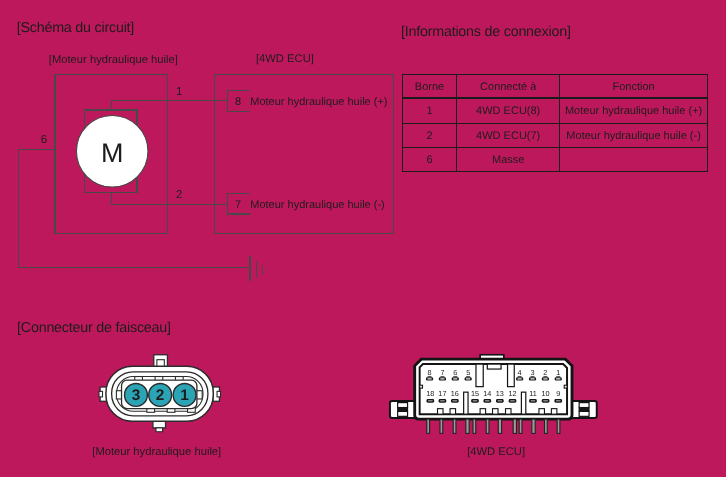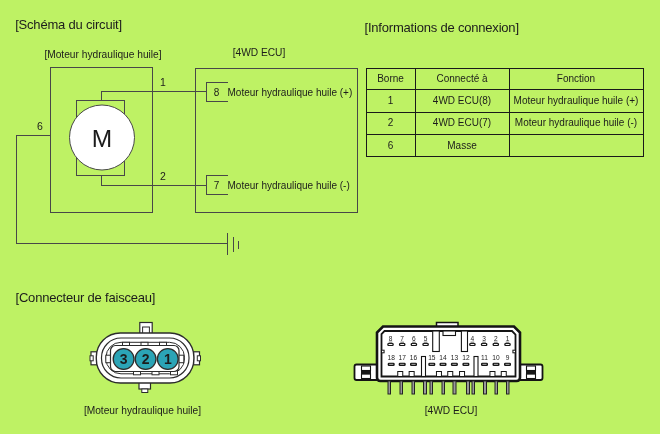--- a/index.html
+++ b/index.html
@@ -1,16 +1,16 @@
 <!DOCTYPE html>
 <html><head>
 <meta charset="utf-8">
 <style>
   html,body{margin:0;padding:0;background:#ffffff;}
-  #page{position:relative;width:660px;height:434px;background:#bef264;overflow:hidden;}
+  #page{position:relative;width:660px;height:434px;background:#be185d;overflow:hidden;}
   svg{position:absolute;top:0;left:0;}
   text{font-family:"Liberation Sans",sans-serif;fill:#1c1c1c;}
 </style>
 </head>
 <body>
 <div id="page">
 <svg width="660" height="434" viewBox="0 0 660 434">
 
   <text x="15.2" y="29" font-size="13" letter-spacing="-0.2">[Schéma du circuit]</text>
   <text x="364.5" y="32.3" font-size="13" letter-spacing="-0.2">[Informations de connexion]</text>

